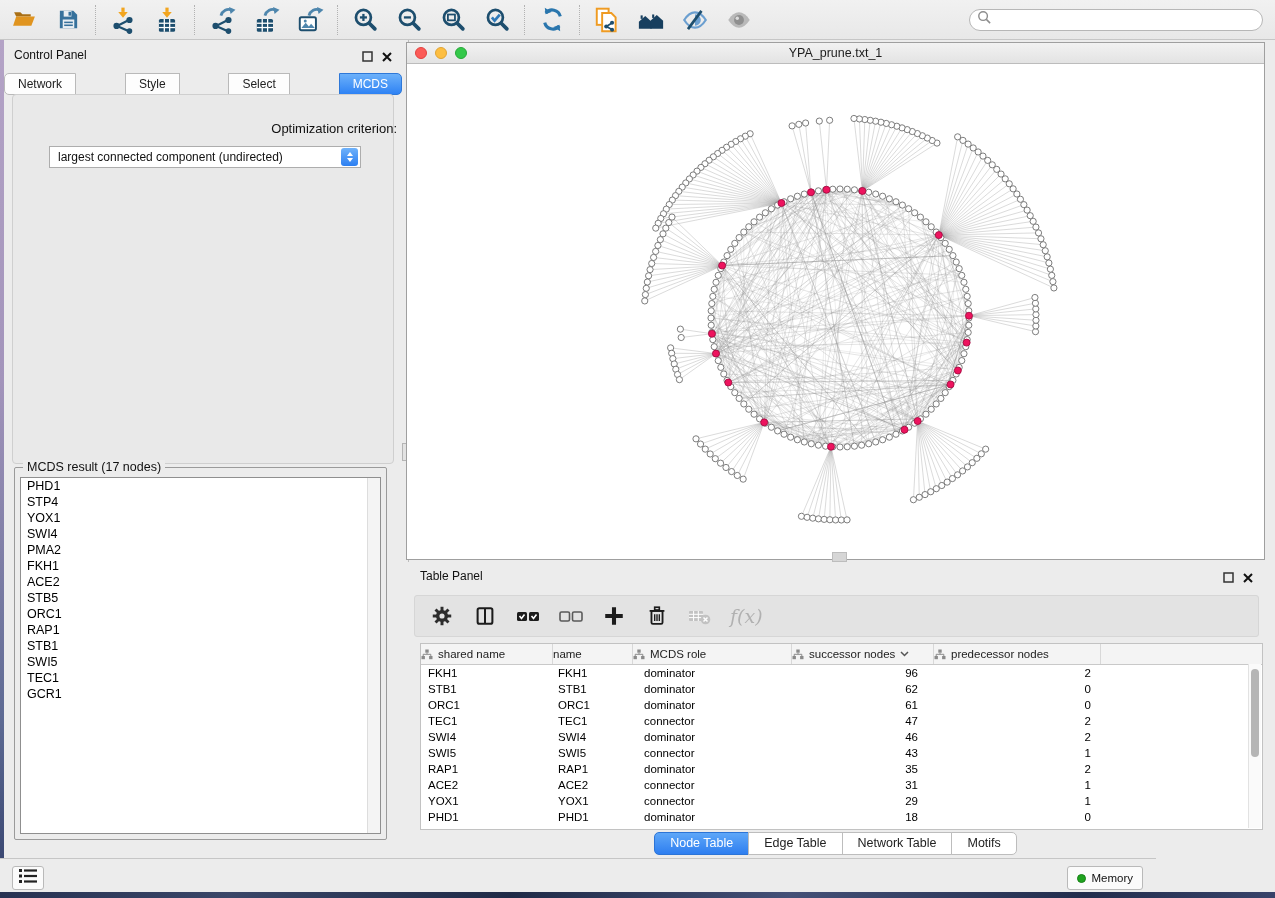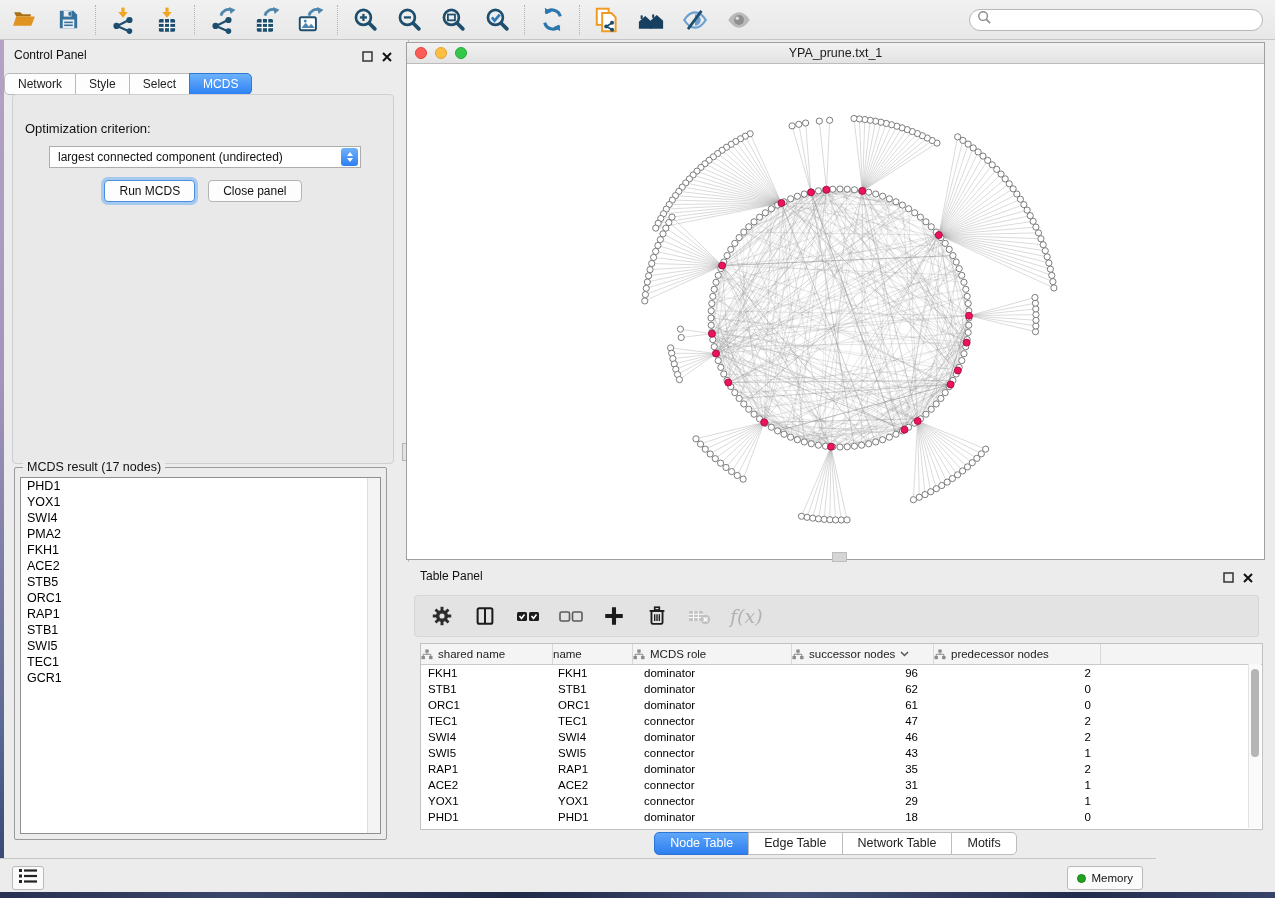--- a/index.html
+++ b/index.html
@@ -20,29 +20,29 @@
   .tb-btn svg{display:block;}
   .searchbox{margin-left:auto;margin-right:4px;width:294px;height:22px;background:#fff;
     border:1px solid #b7b7b7;border-radius:12px;display:flex;align-items:center;padding-left:7px;box-sizing:border-box;}
   .searchbox input{border:none;outline:none;flex:1;height:18px;font-size:12px;background:transparent;
     font-family:"Liberation Sans",sans-serif;}
   
   .control-panel{position:absolute;left:4px;top:40px;width:398px;height:818px;background:#ececec;}
   .cp-header{position:absolute;left:0;top:0;width:100%;height:28px;}
   .cp-title{position:absolute;left:10px;top:8px;font-size:12px;color:#111;}
   .panel-icons{position:absolute;right:10px;top:8px;display:flex;gap:9px;align-items:center;}
-  .tabrow{position:absolute;left:0;top:33px;width:100%;display:flex;justify-content:flex-start;}
+  .tabrow{position:absolute;left:0;top:33px;width:100%;display:flex;justify-content:space-between;}
   .tab{height:20px;line-height:20px;padding:0 13px;font-size:12px;background:#fdfdfd;color:#222;
     border:1px solid #b9b9b9;margin-left:-1px;}
   .tab:first-child{border-top-left-radius:5px;border-bottom-left-radius:5px;margin-left:0;}
   .tab:last-child{border-top-right-radius:5px;border-bottom-right-radius:5px;}
   .tab.sel{background:linear-gradient(#6cb1fa,#2e82f4);color:#fff;border-color:#2e78d8;}
   .cp-body{position:absolute;left:8px;top:54px;width:380px;height:368px;background:#e9e9e9;
     border:1px solid #cfcfcf;border-radius:4px;}
-  .opt-label{position:absolute;left:12px;top:26px;width:100%;text-align:left;font-size:13px;color:#111;}
+  .opt-label{position:absolute;left:4px;top:26px;width:100%;text-align:right;font-size:13px;color:#111;}
   .selectbox{position:absolute;left:36px;top:51px;width:312px;height:22px;background:#fff;
     border:1px solid #adadad;border-radius:0;box-sizing:border-box;display:flex;align-items:center;}
   .selectbox .sel-text{flex:1;font-size:12px;padding-left:8px;color:#111;white-space:nowrap;overflow:hidden;}
   .stepper{width:17px;height:18px;margin-right:2px;border-radius:3px;
     background:linear-gradient(#6fb2fb,#2c7ff2);display:flex;flex-direction:column;align-items:center;justify-content:center;gap:2px;}
   .stepper i{display:block;width:0;height:0;border-left:3.5px solid transparent;border-right:3.5px solid transparent;}
   .stepper .up{border-bottom:4px solid #fff;}
   .stepper .dn{border-top:4px solid #fff;}
   .btnrow{position:absolute;left:0;top:85px;width:100%;display:flex;justify-content:center;gap:13px;}
   .btn{height:22px;line-height:20px;padding:0 14px;font-size:12px;background:#fdfdfd;color:#111;
@@ -340,30 +340,27 @@
       </div>
     <div class="cp-body">
       <div class="opt-label">Optimization criterion:</div>
       <div class="selectbox">
         <span class="sel-text">largest connected component (undirected)</span>
         <span class="stepper">
             <i class="up"></i>
             <i class="dn"></i>
           </span>
       </div>
-      <div class="btnrow">
-        <div class="btn focused">Run MCDS</div>
-        <div class="btn">Close panel</div>
-      </div>
     </div>
     <div class="groupbox">
       <span class="group-label">MCDS result (17 nodes)</span>
       <div class="mcds-list" id="mcds-list">
         <div class="mcds-scroll"></div>
       <div class="mcds-item">PHD1</div>
+          <div class="mcds-item">STP4</div>
           <div class="mcds-item">YOX1</div>
           <div class="mcds-item">SWI4</div>
           <div class="mcds-item">PMA2</div>
           <div class="mcds-item">FKH1</div>
           <div class="mcds-item">ACE2</div>
           <div class="mcds-item">STB5</div>
           <div class="mcds-item">ORC1</div>
           <div class="mcds-item">RAP1</div>
           <div class="mcds-item">STB1</div>
           <div class="mcds-item">SWI5</div>

